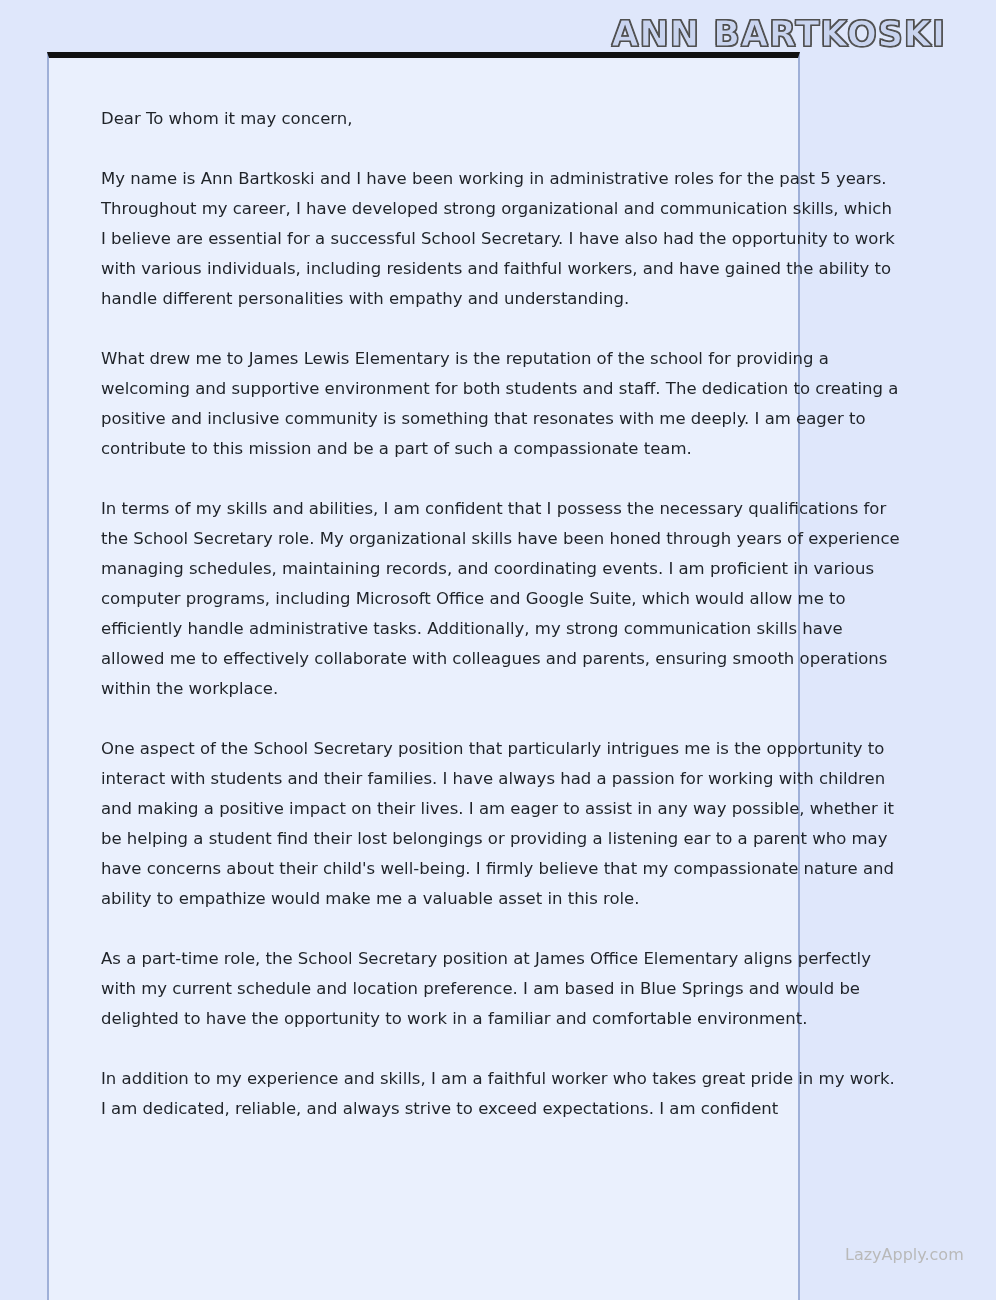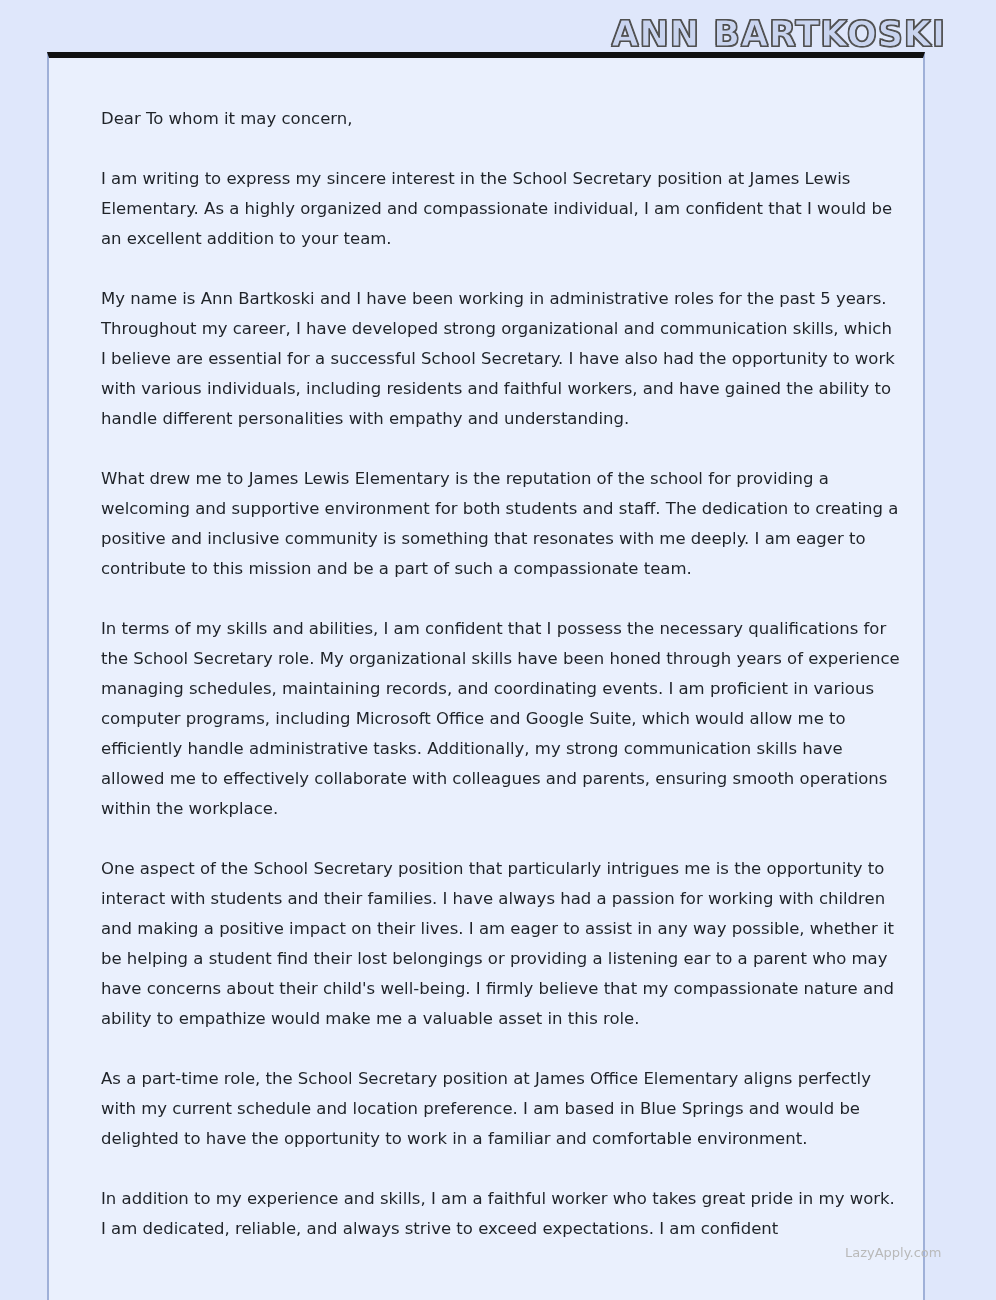--- a/index.html
+++ b/index.html
@@ -44,21 +44,21 @@
       -1px -1px 0 #555,
        1px -1px 0 #555,
       -1px  1px 0 #555,
        1px  1px 0 #555;
     white-space: nowrap;
   }
   .sheet {
     position: absolute;
     left: 47px;
     top: 52px;
-    width: 878px;
+    width: 753px;
     height: 1248px;
     background: #eaf0fd;
     border-top: 6px solid #111;
     border-left: 2px solid #9fb0d8;
     border-right: 2px solid #9fb0d8;
   }
   .body-text {
     position: absolute;
     left: 52px;
     top: 46px;
@@ -72,38 +72,37 @@
     margin: 0 0 30px 0;
   }
   .body-text p:last-child {
     margin-bottom: 17px;
   }
   .watermark {
     position: absolute;
     left: 845px;
     top: 1245px;
     font-family: "DejaVu Sans", sans-serif;
-    font-size: 13px;
+    font-size: 16px;
     color: #b9b9b9;
     white-space: nowrap;
   }
 </style>
 </head>
 <body>
 
 <div class="page">
 
   <div class="header">
     <div class="header-name">ANN BARTKOSKI</div>
   </div>
 
   <div class="sheet">
     <div class="body-text">
       <p>Dear To whom it may concern,</p>
-      <p>I am writing to express my sincere interest in the School Secretary position at James Lewis Elementary. As a highly organized and compassionate individual, I am confident that I would be an excellent addition to your team.</p>
       <p>My name is Ann Bartkoski and I have been working in administrative roles for the past 5 years. Throughout my career, I have developed strong organizational and communication skills, which I believe are essential for a successful School Secretary. I have also had the opportunity to work with various individuals, including residents and faithful workers, and have gained the ability to handle different personalities with empathy and understanding.</p>
       <p>What drew me to James Lewis Elementary is the reputation of the school for providing a welcoming and supportive environment for both students and staff. The dedication to creating a positive and inclusive community is something that resonates with me deeply. I am eager to contribute to this mission and be a part of such a compassionate team.</p>
       <p>In terms of my skills and abilities, I am confident that I possess the necessary qualifications for the School Secretary role. My organizational skills have been honed through years of experience managing schedules, maintaining records, and coordinating events. I am proficient in various computer programs, including Microsoft Office and Google Suite, which would allow me to efficiently handle administrative tasks. Additionally, my strong communication skills have allowed me to effectively collaborate with colleagues and parents, ensuring smooth operations within the workplace.</p>
       <p>One aspect of the School Secretary position that particularly intrigues me is the opportunity to interact with students and their families. I have always had a passion for working with children and making a positive impact on their lives. I am eager to assist in any way possible, whether it be helping a student find their lost belongings or providing a listening ear to a parent who may have concerns about their child's well-being. I firmly believe that my compassionate nature and ability to empathize would make me a valuable asset in this role.</p>
       <p>As a part-time role, the School Secretary position at James Office Elementary aligns perfectly with my current schedule and location preference. I am based in Blue Springs and would be delighted to have the opportunity to work in a familiar and comfortable environment.</p>
       <p>In addition to my experience and skills, I am a faithful worker who takes great pride in my work. I am dedicated, reliable, and always strive to exceed expectations. I am confident</p>
     </div>
   </div>
 
   <div class="watermark">LazyApply.com</div>

